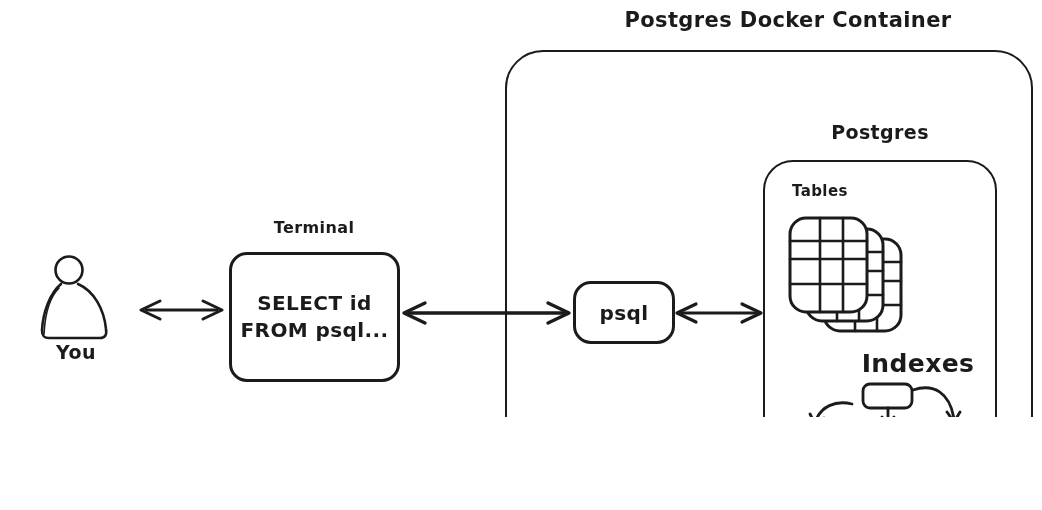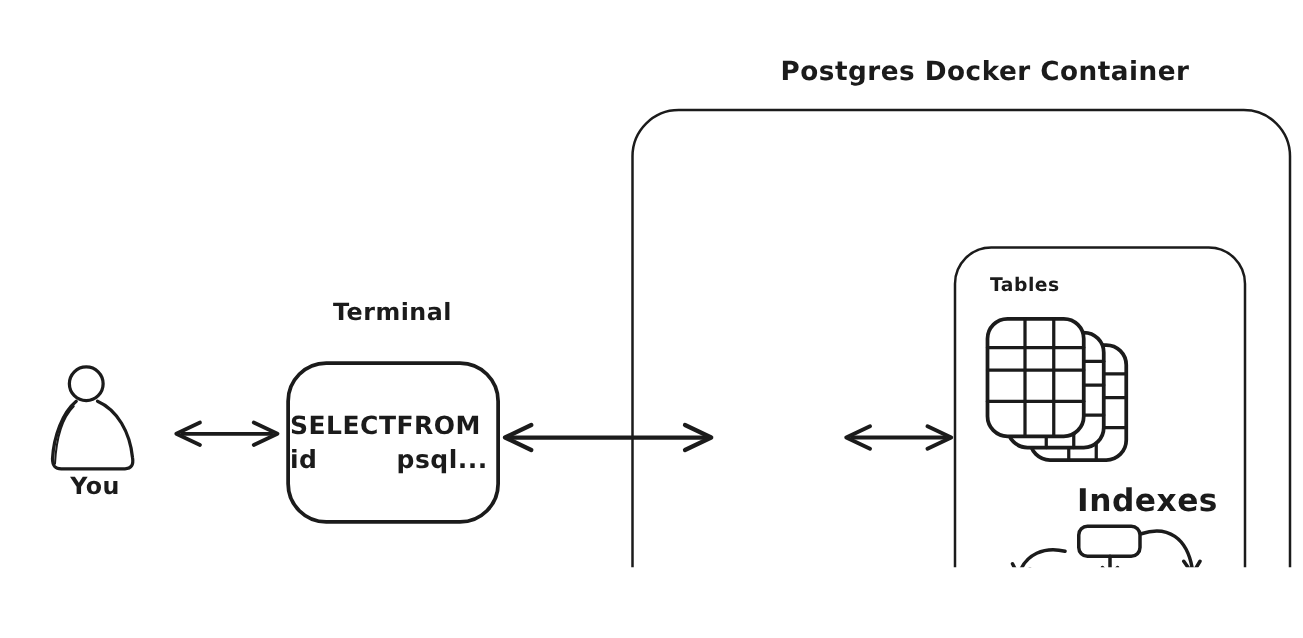--- a/index.html
+++ b/index.html
@@ -1,72 +1,77 @@
 <!DOCTYPE html>
 <html><head>
 <meta charset="utf-8">
 <style>
   html,body{margin:0;padding:0;background:#ffffff;}
   .canvas{
     position:relative;width:1042px;height:417px;background:#ffffff;
-    font-family:"DejaVu Sans", sans-serif;color:#1b1b1b;overflow:hidden;margin-top:37px;
+    font-family:"DejaVu Sans", sans-serif;color:#1b1b1b;overflow:hidden;
   }
   .label{
     position:absolute;font-weight:600;letter-spacing:.4px;white-space:nowrap;
     color:#1b1b1b;
   }
   .center{transform:translateX(-50%);}
   .box{
     position:absolute;border:2.8px solid #1b1b1b;background:#ffffff;
     box-sizing:border-box;
   }
   .outer-container{
     left:505px;top:50px;width:528px;height:447px;border-radius:38px;
   }
   .postgres-box{
     left:763px;top:160px;width:234px;height:310px;border-radius:30px;
   }
   .terminal-box{
-    left:229px;top:252px;width:171px;height:130px;border-radius:32px;
+    left:229px;top:252px;width:171px;height:130px;border-radius:18px;
     border-width:3.2px;
-    display:flex;flex-direction:row;align-items:center;justify-content:center;
+    display:flex;flex-direction:column;align-items:center;justify-content:center;
     font-size:20px;font-weight:600;line-height:27px;letter-spacing:.4px;
+    text-align:center;
   }
   .psql-box{
     left:573px;top:281px;width:102px;height:63px;border-radius:18px;
     border-width:3.2px;
     display:flex;align-items:center;justify-content:center;
     font-size:20px;font-weight:600;letter-spacing:.4px;
   }
   .title-label{left:788px;top:8px;font-size:21px;}
   .postgres-label{left:880px;top:121px;font-size:19px;}
-  .terminal-label{left:314px;top:202px;font-size:19px;}
+  .terminal-label{left:314px;top:218px;font-size:16px;}
   .you-label{left:76px;top:341px;font-size:19px;}
   .tables-label{left:792px;top:182px;font-size:15px;}
   .indexes-label{left:918px;top:349px;font-size:25px;}
   svg.overlay{position:absolute;left:0;top:0;width:1042px;height:510px;}
   svg .stroke{fill:none;stroke:#1b1b1b;stroke-linecap:round;stroke-linejoin:round;}
   svg .fillwhite{fill:#ffffff;stroke:#1b1b1b;stroke-linejoin:round;}
 </style>
 </head>
 <body>
 
 <div class="canvas">
 
   <div class="box outer-container"></div>
   <div class="label center title-label">Postgres Docker Container</div>
 
   <div class="box postgres-box"></div>
+  <div class="label center postgres-label">Postgres</div>
 
   <div class="label center terminal-label">Terminal</div>
   <div class="box terminal-box">
     <div>SELECT id</div>
     <div>FROM psql...</div>
   </div>
 
+  <div class="box psql-box">
+    <span>psql</span>
+  </div>
 
   <div class="label tables-label">Tables</div>
   <div class="label center indexes-label">Indexes</div>
 
   <div class="label center you-label">You</div>
 
   <svg class="overlay" viewBox="0 0 1042 510">
 
     <g>
       <circle class="stroke" cx="69" cy="270" r="13.5" stroke-width="2.6"></circle>

